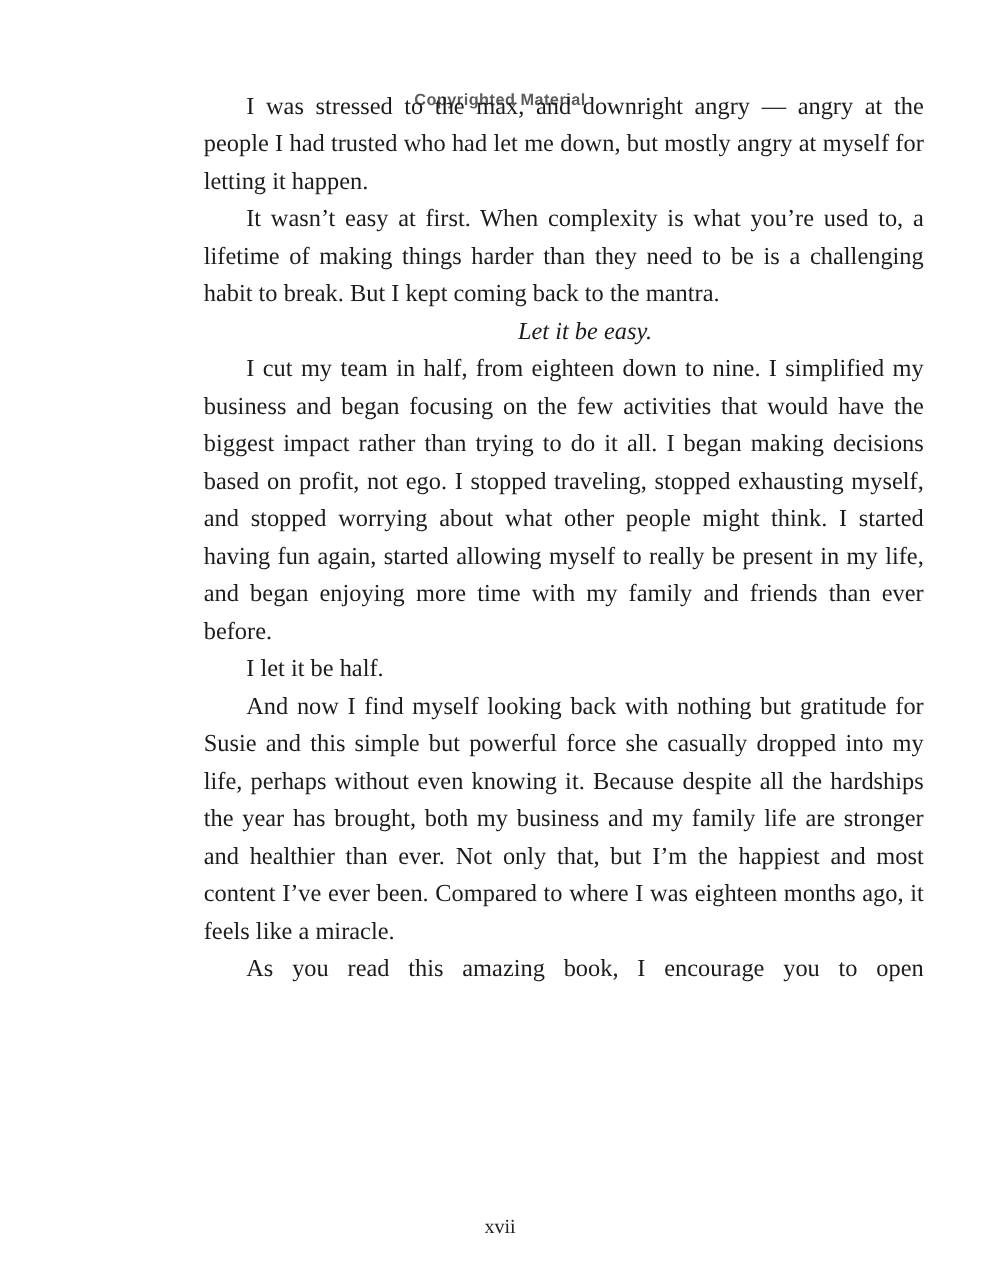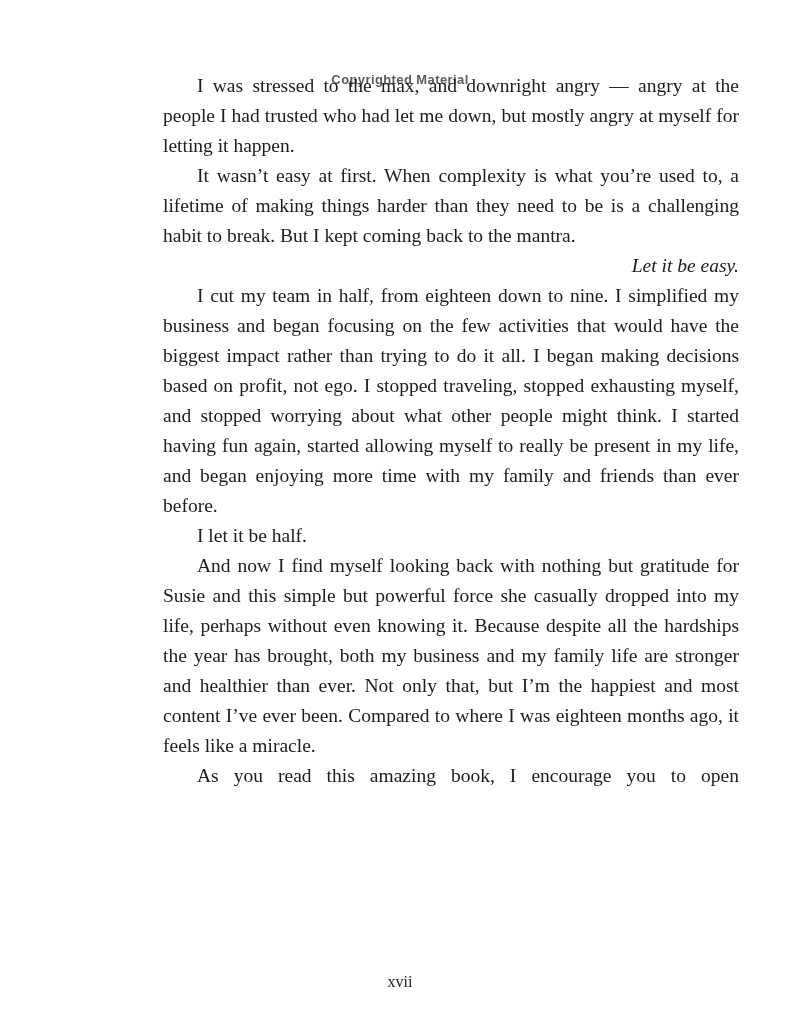--- a/index.html
+++ b/index.html
@@ -43,21 +43,21 @@
     hyphens: auto;
     margin-left: 43px;
   }
   .text-block p {
     margin: 0;
     padding: 0;
     text-indent: 34px;
   }
   .text-block p.mantra {
     font-style: italic;
-    text-align: right;
+    text-align: center;
   }
   .text-block p.justify-last {
     text-align-last: justify;
   }
   .page-footer {
     position: absolute;
     left: 0;
     right: 0;
     top: 956px;
     height: 36px;

